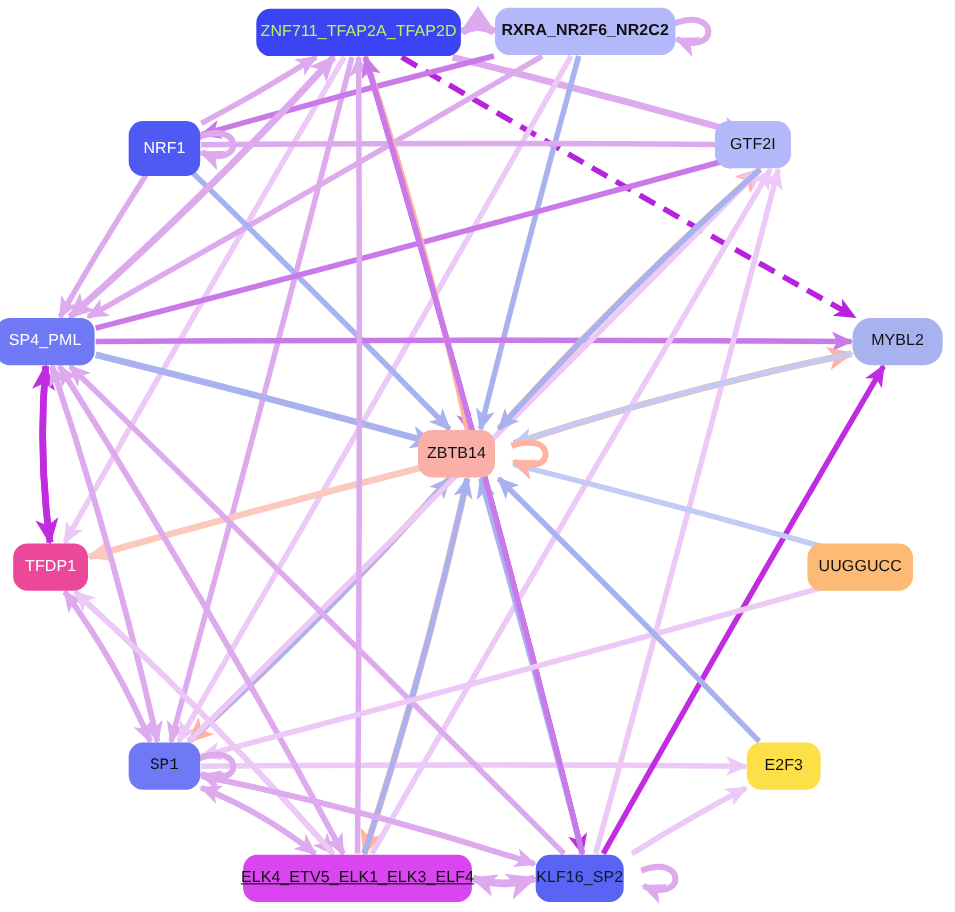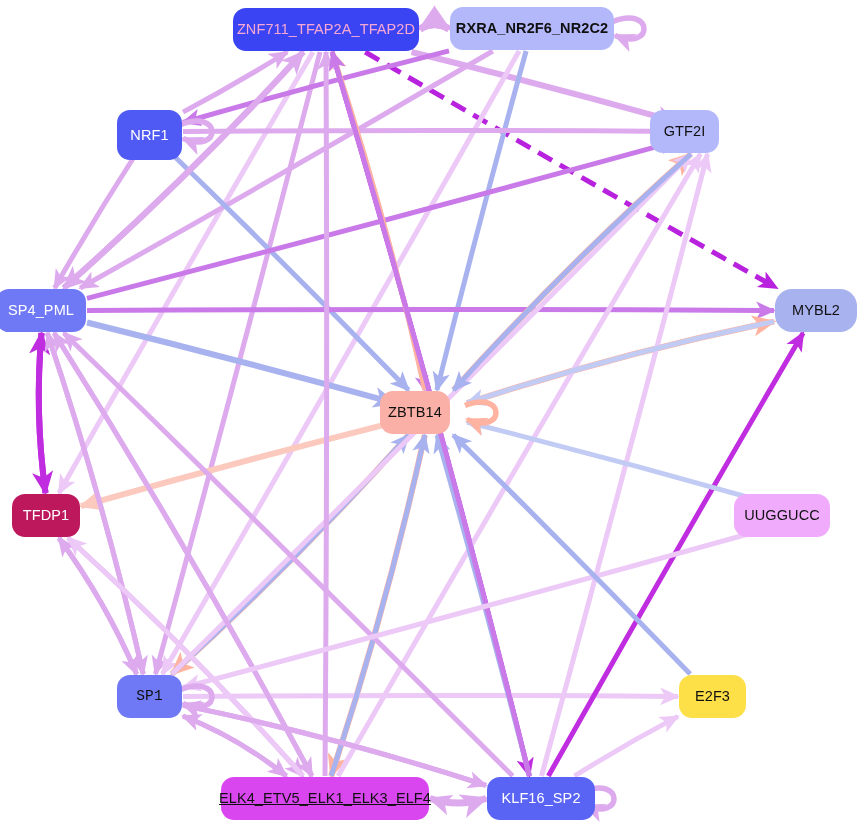--- a/index.html
+++ b/index.html
@@ -131,53 +131,53 @@
       <path d="M 690.2 674.0 Q 573.3 553.0 453.3 435.0" fill="none" stroke="#a8b2ef" stroke-width="5" stroke-linecap="butt" marker-end="url(#arw-a8b2ef)"></path>
       <path d="M 690.9 154.0 Q 565.9 265.6 453.6 390.0" fill="none" stroke="#a8b2ef" stroke-width="5" stroke-linecap="butt" marker-end="url(#arw-a8b2ef)"></path>
       <path d="M 774.0 321.6 Q 618.2 353.6 467.0 403.0" fill="none" stroke="#c2cbf4" stroke-width="5" stroke-linecap="butt" marker-end="url(#arw-c2cbf4)"></path>
       <path d="M 613 21.5 C 654 5.5 654 51.5 615 35.5" fill="none" stroke="#ddaaee" stroke-width="5.5" marker-end="url(#arw-ddaaee)"></path>
       <path d="M 181 124.5 C 222 108.5 222 154.5 183 138.5" fill="none" stroke="#ddaaee" stroke-width="5.5" marker-end="url(#arw-ddaaee)"></path>
       <path d="M 465 405.5 C 506 389.5 506 435.5 467 419.5" fill="none" stroke="#ffb3a0" stroke-width="5.5" marker-end="url(#arw-ffb3a0)"></path>
       <path d="M 181 689.5 C 222 673.5 222 719.5 183 703.5" fill="none" stroke="#ddaaee" stroke-width="5.5" marker-end="url(#arw-ddaaee)"></path>
       <path d="M 583 791.5 C 624 775.5 624 821.5 585 805.5" fill="none" stroke="#ddaaee" stroke-width="5.5" marker-end="url(#arw-ddaaee)"></path>
     </svg>
   <div id="node-layer">
-      <div class="graph-node" style="left: 233px; top: 8px; width: 186px; height: 43px; background: rgb(59, 68, 242); color: #f9a8d4;">
+      <div class="graph-node" style="left: 233px; top: 8px; width: 186px; height: 43px; background: rgb(59, 68, 242); color: #bef264;">
         <span>ZNF711_TFAP2A_TFAP2D</span>
       </div>
       <div class="graph-node" style="left: 450px; top: 7px; width: 164px; height: 43px; background: rgb(179, 184, 250); color: rgb(16, 16, 16); font-weight: bold;">
         <span>RXRA_NR2F6_NR2C2</span>
       </div>
       <div class="graph-node" style="left: 117px; top: 110px; width: 65px; height: 50px; background: rgb(79, 90, 244); color: rgb(255, 255, 255);">
         <span>NRF1</span>
       </div>
       <div class="graph-node" style="left: 650px; top: 110px; width: 69px; height: 43px; background: rgb(179, 184, 250); color: rgb(16, 16, 16); text-align: right;">
         <span>GTF2I</span>
       </div>
       <div class="graph-node" style="left: -4px; top: 289px; width: 90px; height: 43px; background: rgb(111, 121, 245); color: rgb(255, 255, 255);">
         <span>SP4_PML</span>
       </div>
       <div class="graph-node" style="left: 775px; top: 289px; width: 82px; height: 43px; background: rgb(168, 178, 239); color: rgb(16, 16, 16); border-radius: 17px;">
         <span>MYBL2</span>
       </div>
       <div class="graph-node" style="left: 380px; top: 391px; width: 70px; height: 43px; background: rgb(250, 176, 166); color: rgb(16, 16, 16);">
         <span>ZBTB14</span>
       </div>
-      <div class="graph-node" style="left: 12px; top: 494px; width: 68px; height: 43px; background: #be185d; color: rgb(255, 255, 255);">
+      <div class="graph-node" style="left: 12px; top: 494px; width: 68px; height: 43px; background: #ec4899; color: rgb(255, 255, 255);">
         <span>TFDP1</span>
       </div>
-      <div class="graph-node" style="left: 734px; top: 494px; width: 96px; height: 43px; background: #f0abfc; color: rgb(16, 16, 16);">
+      <div class="graph-node" style="left: 734px; top: 494px; width: 96px; height: 43px; background: #fdba74; color: rgb(16, 16, 16);">
         <span>UUGGUCC</span>
       </div>
       <div class="graph-node" style="left: 117px; top: 675px; width: 65px; height: 43px; background: rgb(111, 121, 245); color: rgb(16, 16, 16); font-family: Liberation Mono, monospace;">
         <span>SP1</span>
       </div>
       <div class="graph-node" style="left: 679px; top: 675px; width: 67px; height: 43px; background: #fde047; color: rgb(16, 16, 16);">
         <span>E2F3</span>
       </div>
       <div class="graph-node" style="left: 221px; top: 777px; width: 208px; height: 43px; background: #d946ef; color: rgb(16, 16, 16); text-decoration: underline;">
         <span>ELK4_ETV5_ELK1_ELK3_ELF4</span>
       </div>
-      <div class="graph-node" style="left: 487px; top: 777px; width: 108px; height: 43px; background: rgb(90, 100, 244); color: #ffffff;">
+      <div class="graph-node" style="left: 487px; top: 777px; width: 80px; height: 43px; background: rgb(90, 100, 244); color: #0f172a;">
         <span>KLF16_SP2</span>
       </div>
     </div>
 </div>
 
 </body></html>

